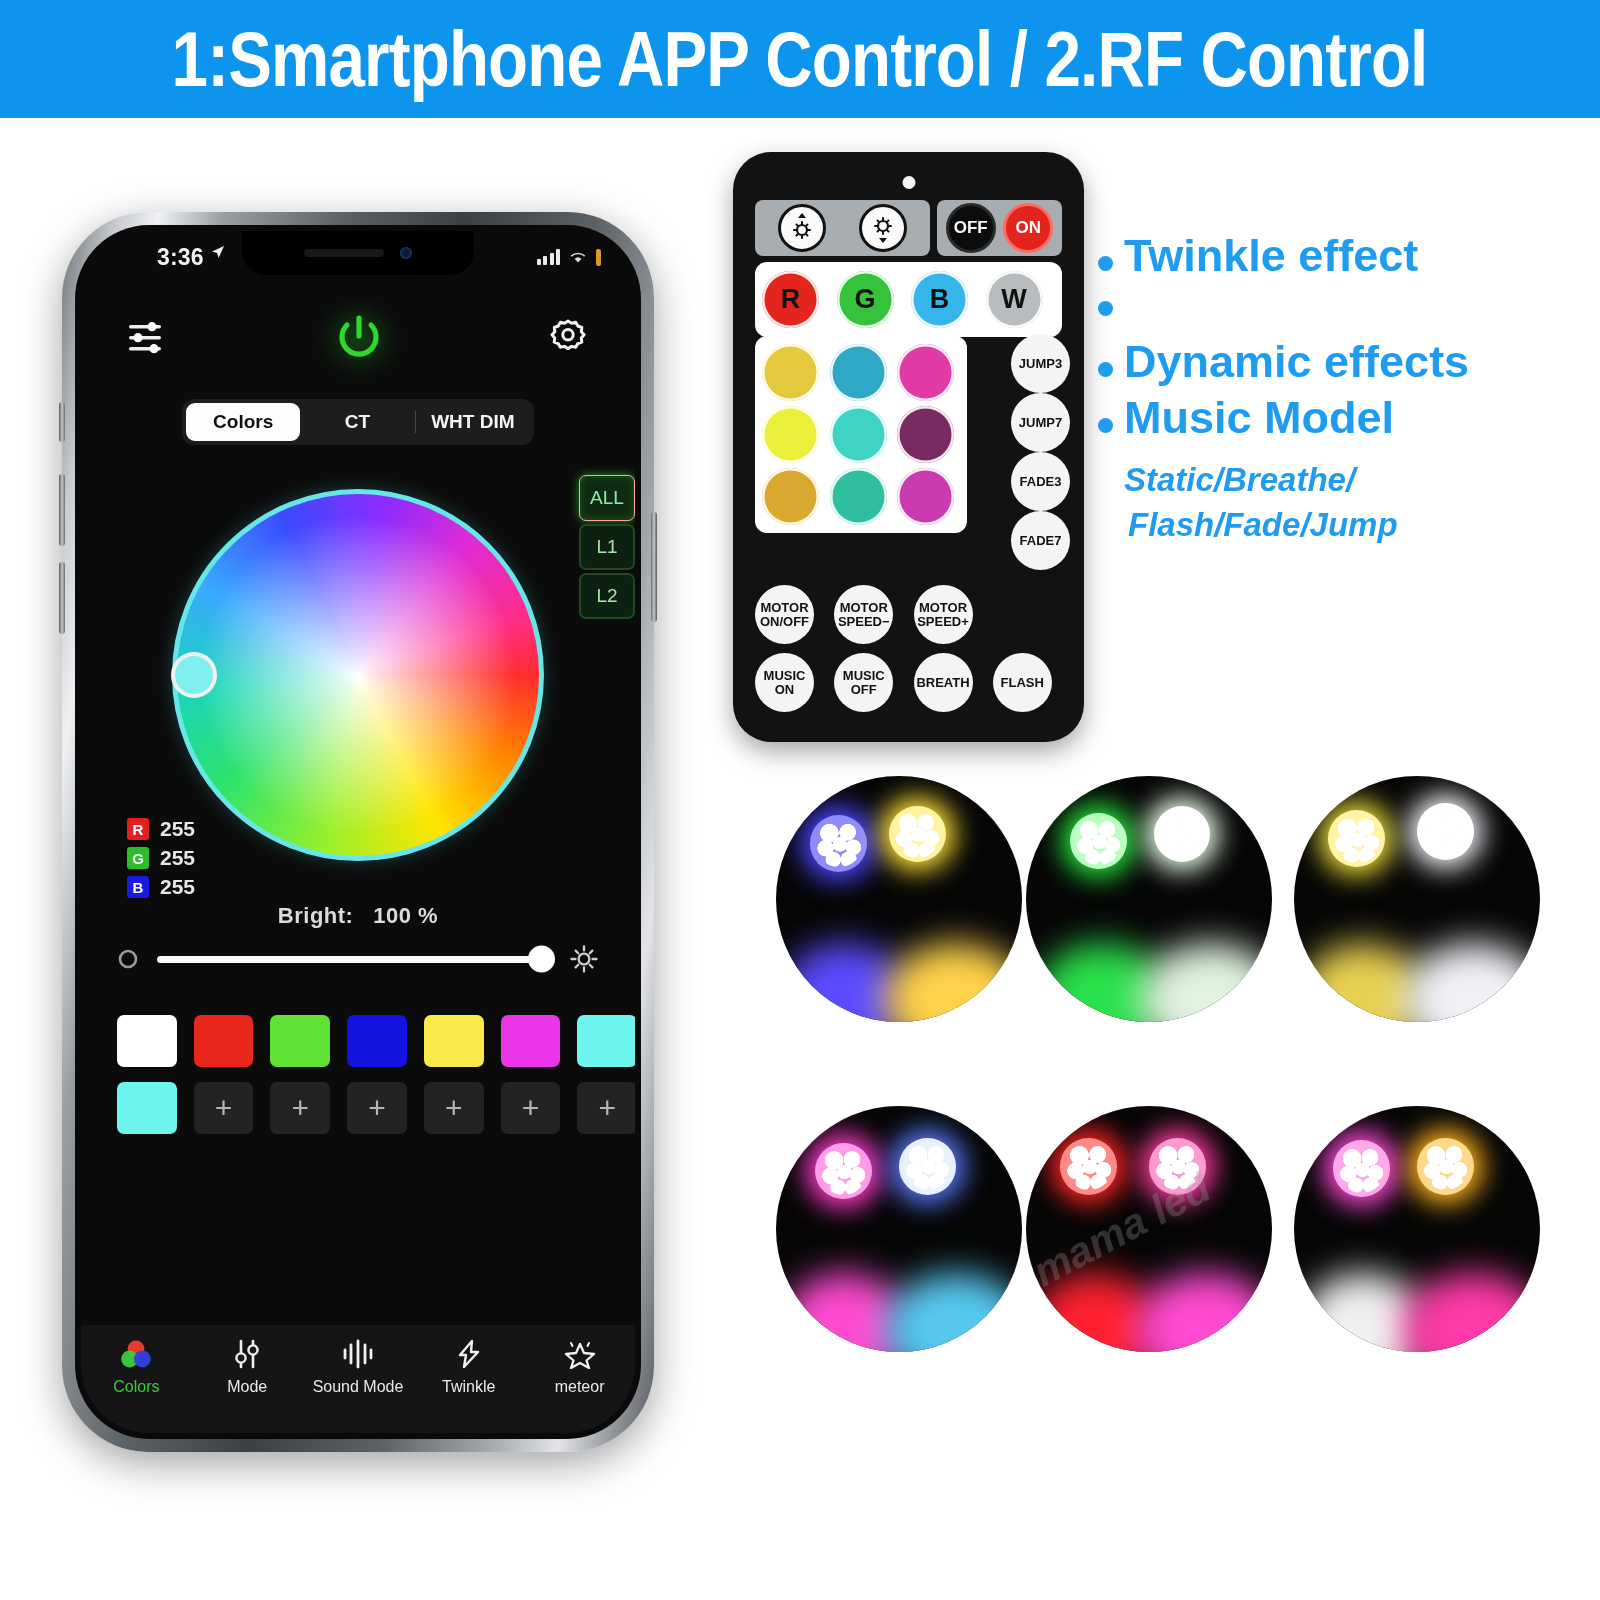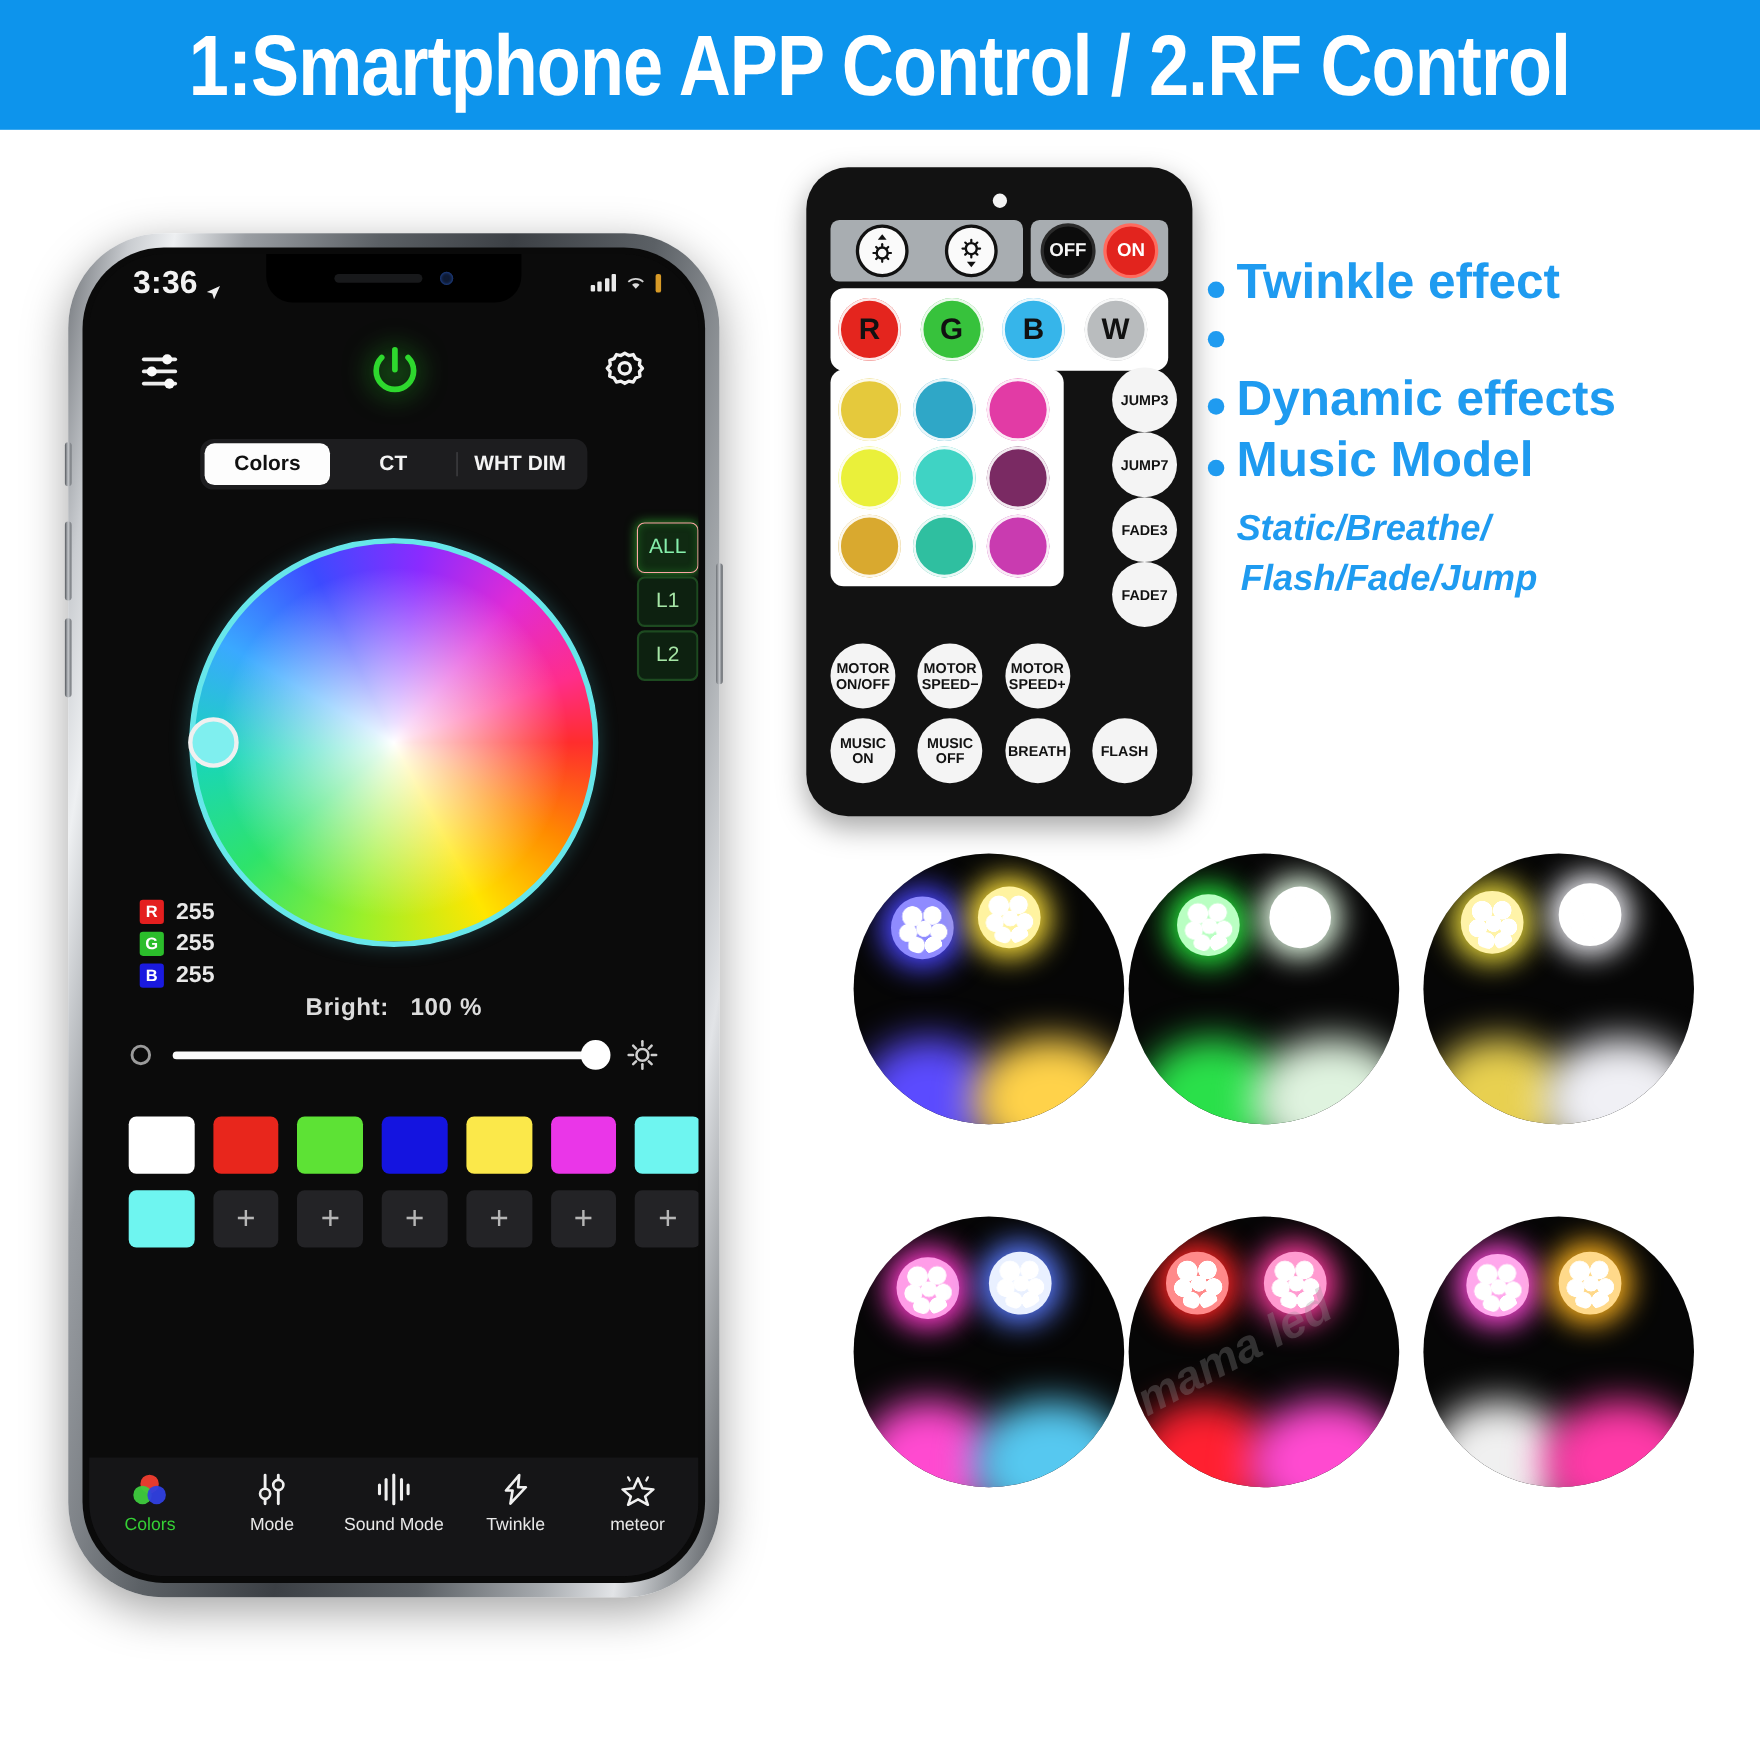--- a/index.html
+++ b/index.html
@@ -63,21 +63,21 @@
   }
   .notch-speaker { width: 80px; height: 8px; border-radius: 4px; background:#18191b; }
   .notch-cam { width: 12px; height: 12px; border-radius: 50%; background:#0e1a33; box-shadow: inset 0 0 3px #2b5cc4; }
 
   
   .statusbar {
     position: absolute; top: 0; left: 0; width: 100%; height: 46px;
     display: flex; align-items: center; justify-content: space-between;
     padding: 6px 34px 0 40px; z-index: 3; color: #f2f2f2;
   }
-  .sb-time { font-size: 29px; font-weight: 600; letter-spacing: 0.2px; display:flex; align-items:flex-end; gap:6px; }
+  .sb-time { font-size: 23px; font-weight: 600; letter-spacing: 0.2px; display:flex; align-items:flex-start; gap:6px;margin-left:36px; }
   .sb-right { display: flex; align-items: center; gap: 8px; }
   .bars { display: flex; align-items: flex-end; gap: 2.5px; height: 16px; }
   .bars i { display:block; width: 4px; background: #eaeaea; border-radius: 1px; }
   .bars i:nth-child(1){height:6px;} .bars i:nth-child(2){height:9px;}
   .bars i:nth-child(3){height:12px;} .bars i:nth-child(4){height:16px;}
   .batt { width: 5px; height: 17px; border-radius: 2px; background:#d79a27; }
 
   
   .app-head {
     position: absolute; top: 70px; left: 0; width: 100%; height: 74px;

